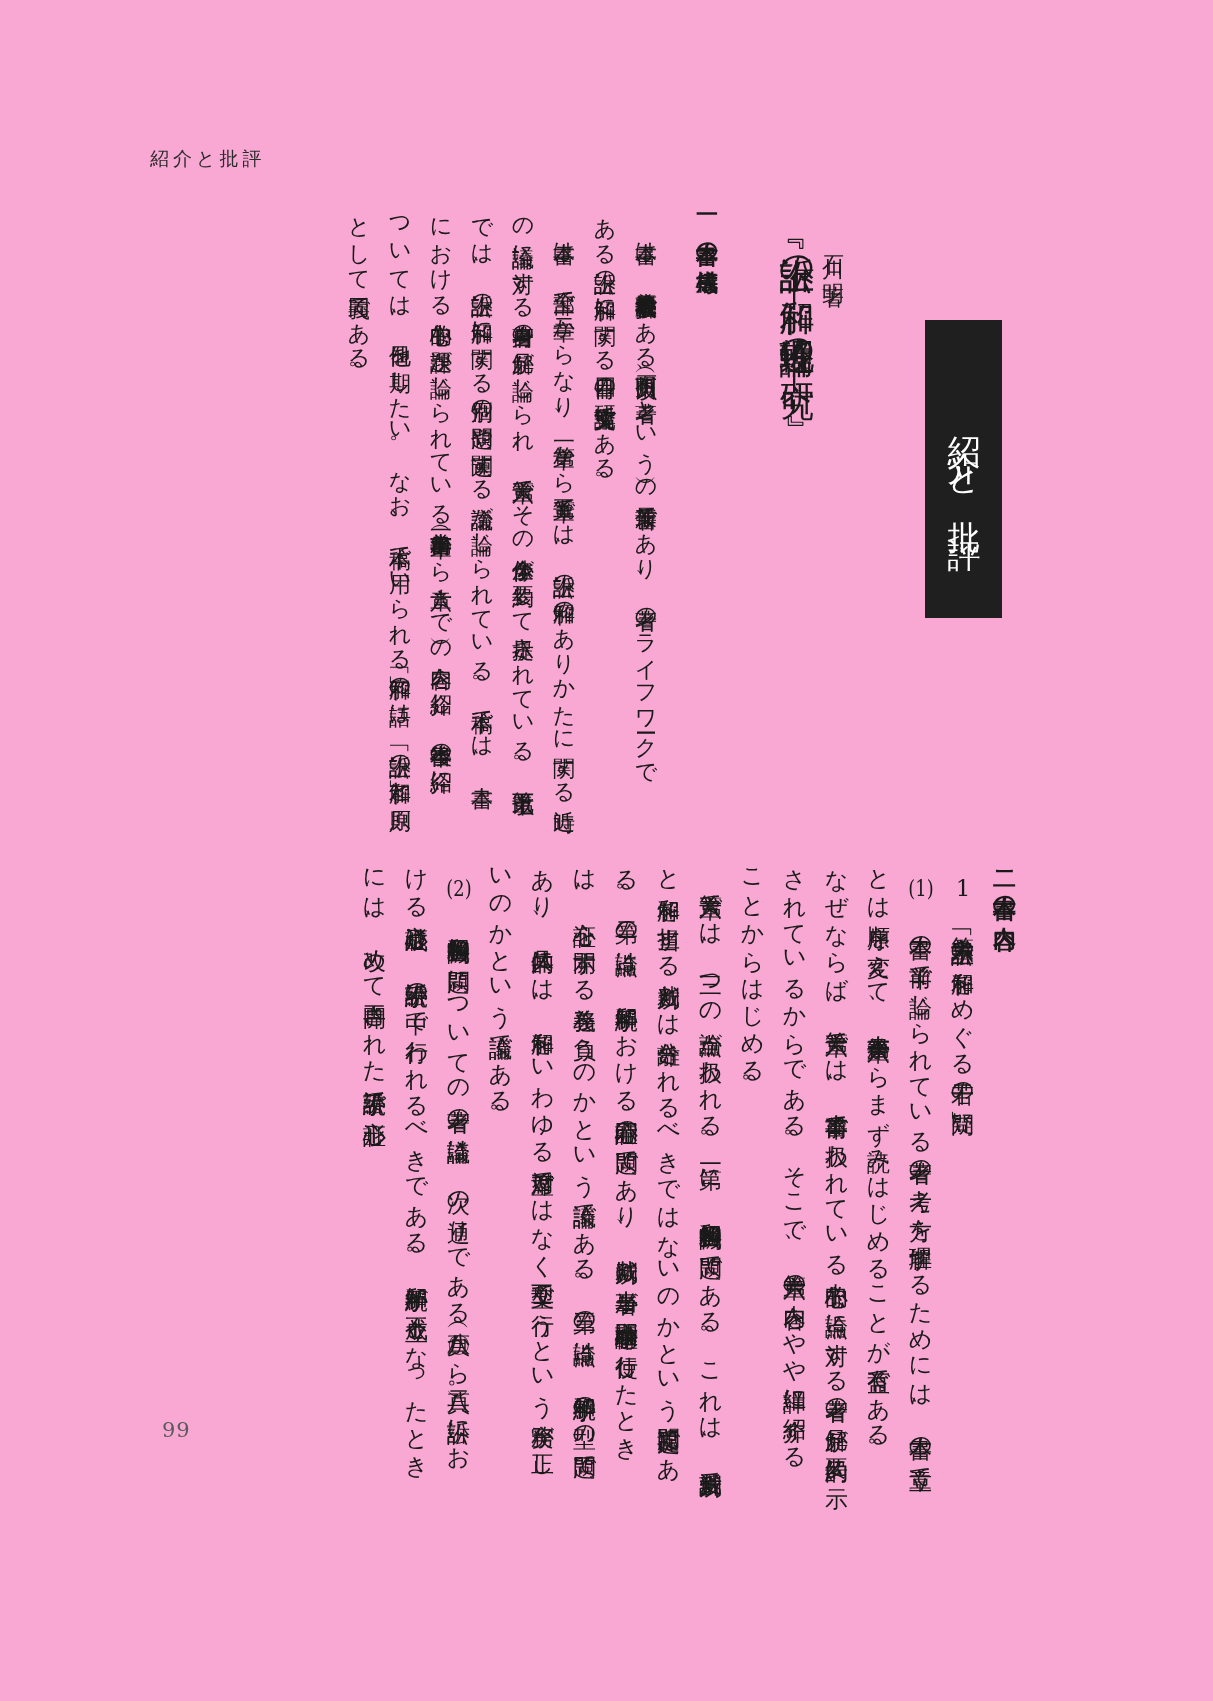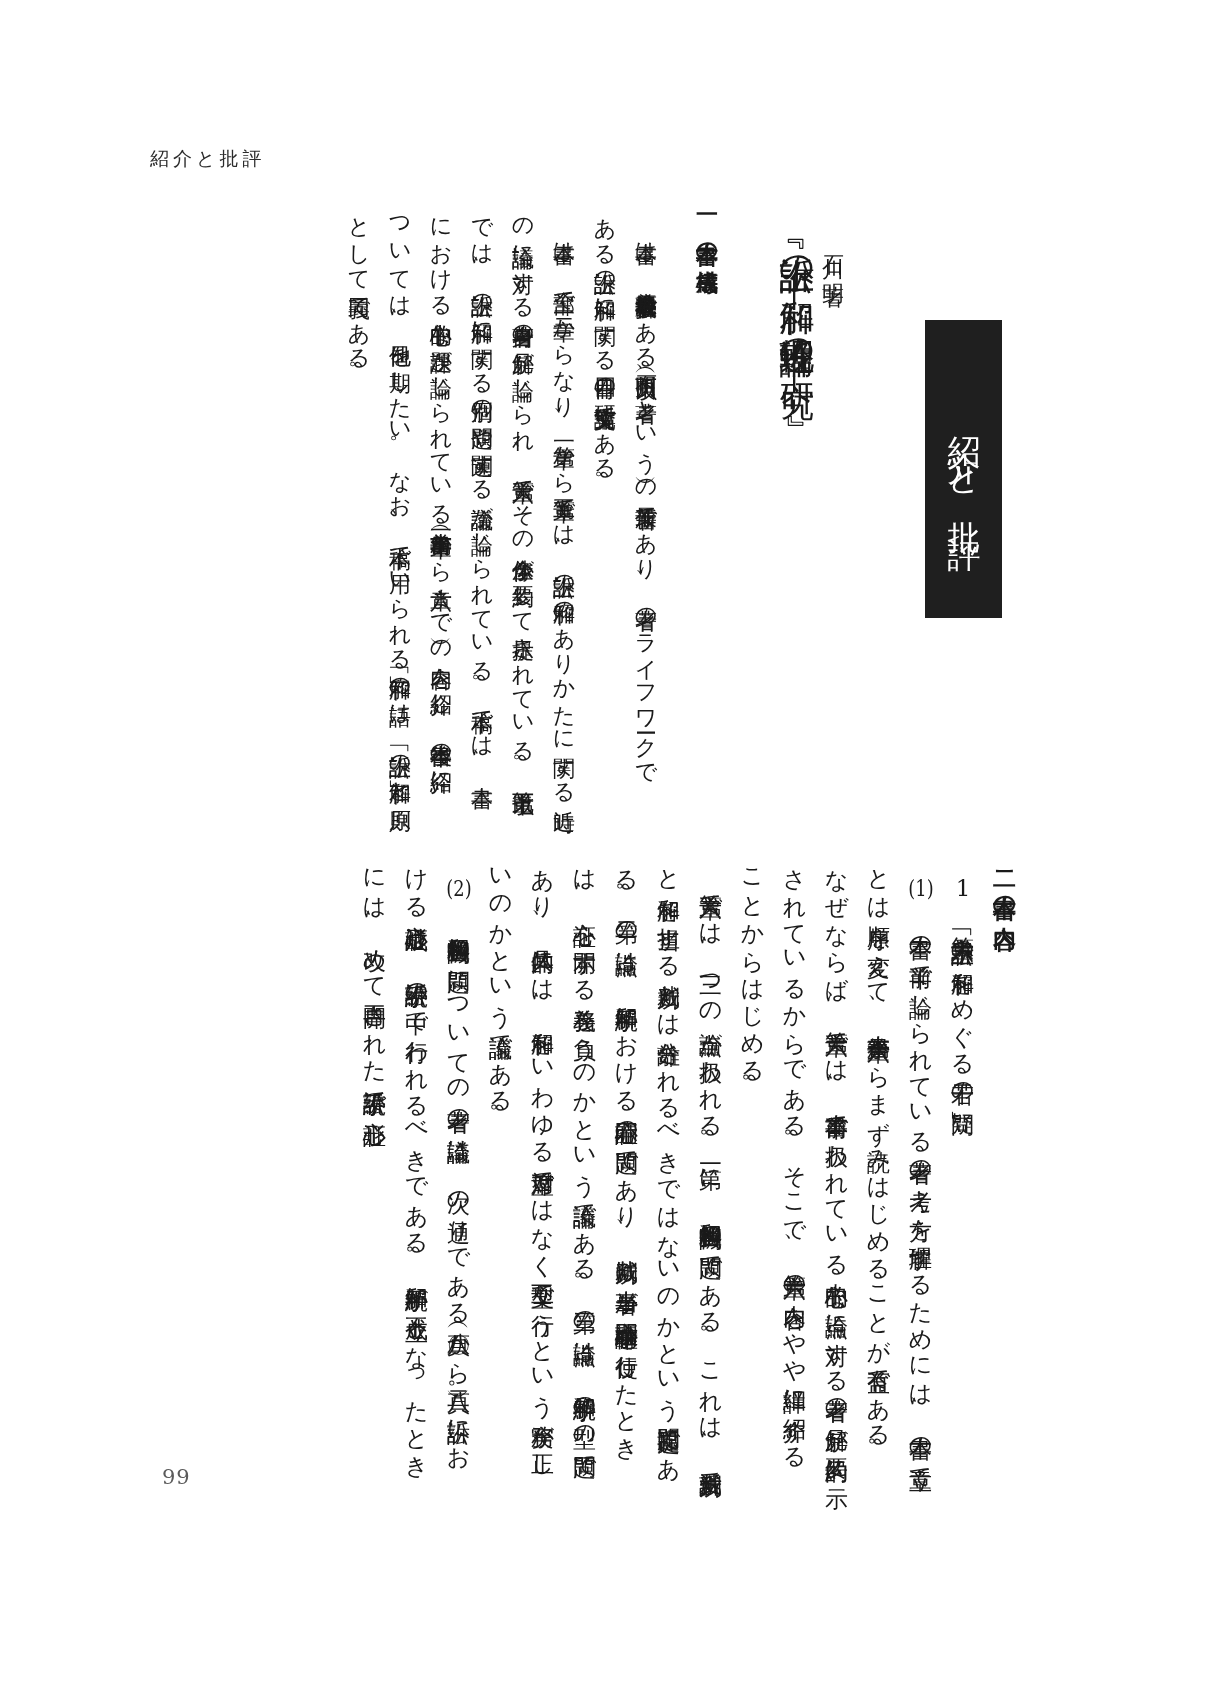--- a/index.html
+++ b/index.html
@@ -1,20 +1,20 @@
 <!DOCTYPE html>
 <html lang="ja"><head>
 <meta charset="utf-8">
 <style>
   html,body{margin:0;padding:0;background:#e8e8e8;}
   .page{
     position:relative;
     width:1213px;height:1701px;
     margin:0 auto;
-    background:#ffffff;
+    background:#f9a8d4;
     overflow:hidden;
     font-family:"DejaVu Serif","Liberation Serif",serif;
     color:#1a1a1a;
   }
   .vert{
     writing-mode:vertical-rl;
     -webkit-writing-mode:vertical-rl;
     text-orientation:mixed;
   }
   
@@ -64,21 +64,21 @@
   }
   .s1 .sec-heading{margin-left:20px;}
   .para{margin:0;text-indent:1em;}
   .tcy{
     text-combine-upright:all;
     -webkit-text-combine:horizontal;
   }
   .marker{margin-inline-end:0.85em;}
   
   .page-number{
-    position:absolute;left:162px;top:1465px;
+    position:absolute;left:162px;top:1418px;
     font-size:21px;color:#5a5a5a;letter-spacing:1px;
     font-family:"DejaVu Serif","Liberation Serif",serif;
   }
 </style>
 </head>
 <body>
 
 <div class="page">
 
   <div class="running-header">紹介と批評</div>

